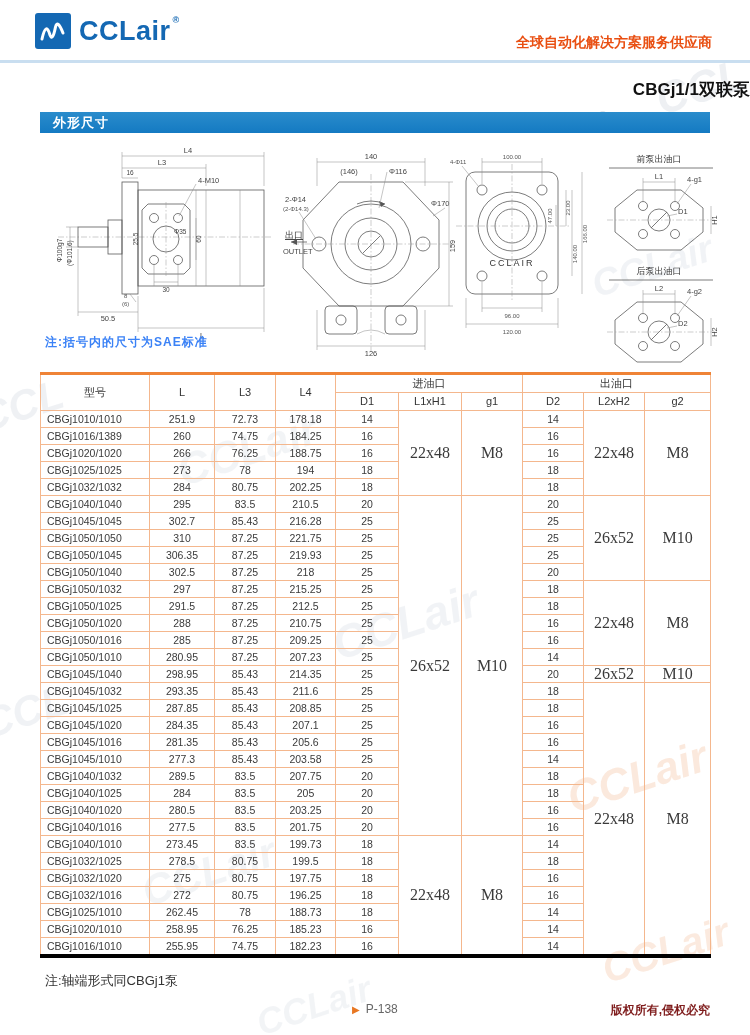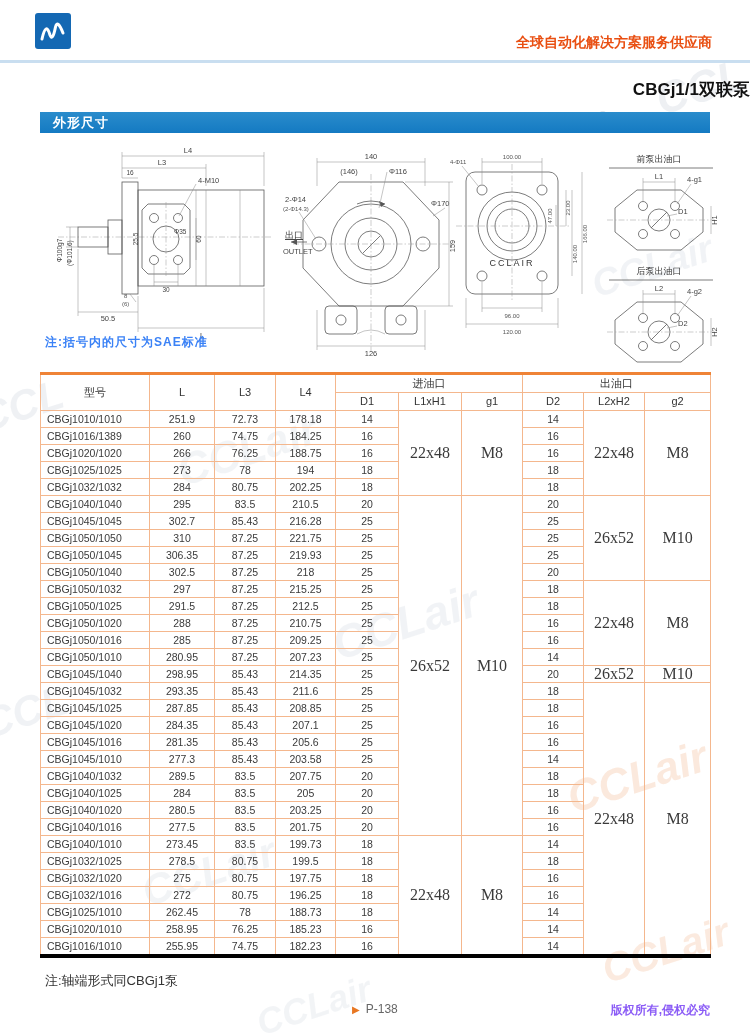--- a/index.html
+++ b/index.html
@@ -36,21 +36,21 @@
   table.spec th,table.spec td{border:1px solid #f4b78d;font-weight:normal;color:#3a3a3a;
     font-size:10.5px;text-align:center;padding:0;height:16px;line-height:16px;overflow:hidden;white-space:nowrap;}
   table.spec thead th{height:17px;line-height:17px;font-size:11px;color:#333;}
   table.spec td.c-model{text-align:left;padding-left:6px;}
   table.spec td.merged{vertical-align:middle;font-size:16px;font-family:Liberation Serif, serif;}
 
   
   .footer-note{position:absolute;left:45px;top:972px;font-size:13px;color:#333;}
   .page-num{position:absolute;left:352px;top:1002px;font-size:12px;color:#666;}
   .page-num .tri{color:#e87722;font-size:10px;margin-right:6px;}
-  .copyright{position:absolute;right:40px;top:1002px;font-size:12px;font-weight:bold;color:#8b5cf6;}
+  .copyright{position:absolute;right:40px;top:1002px;font-size:12px;font-weight:bold;color:#7f1d1d;}
 
   
   .wm{position:absolute;font-weight:bold;font-style:italic;pointer-events:none;white-space:nowrap;
       transform:rotate(-18deg);color:#8a9bb0;}
   .wm.or{color:#e87a30;}
 </style>
 </head>
 <body>
 
 <div id="page">
@@ -66,20 +66,21 @@
   <span class="wm" style="left:140px;top:848px;font-size:42px;opacity:0.10;">CCLair</span>
   <span class="wm or" style="left:600px;top:928px;font-size:40px;opacity:0.15;">CCLair</span>
   <span class="wm" style="left:255px;top:985px;font-size:36px;opacity:0.10;">CCLair</span>
 
   <div class="logo-wrap">
     <div class="logo-box">
       <svg width="36" height="36" viewBox="0 0 36 36">
         <path d="M7 26 Q11 8 15 22 Q17.5 29 20.5 14 Q22.5 6 28 20" stroke="#ffffff" stroke-width="3" fill="none" stroke-linecap="round"></path>
       </svg>
     </div>
+    <div class="logo-text"><span>CCLair</span><span class="logo-reg">®</span></div>
   </div>
   <div class="tagline">全球自动化解决方案服务供应商</div>
   <div class="header-line"></div>
 
   <div class="page-title">CBGj1/1双联泵</div>
 
   <div class="section-bar">外形尺寸</div>
 
   <div class="drw" style="left:50px;top:142px;width:270px;height:200px;">
     <svg width="270" height="200" viewBox="0 0 270 200">

